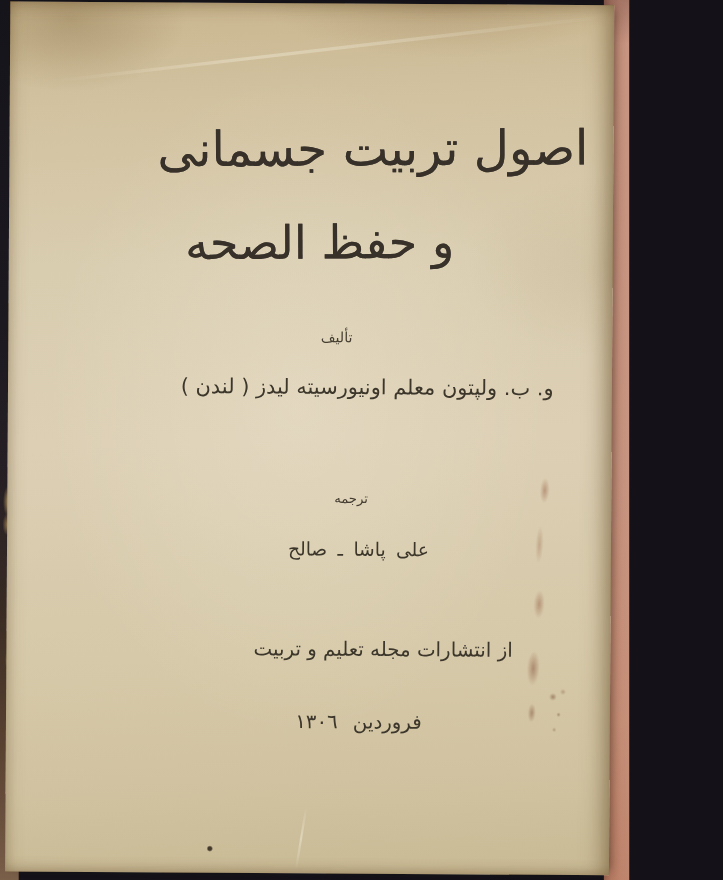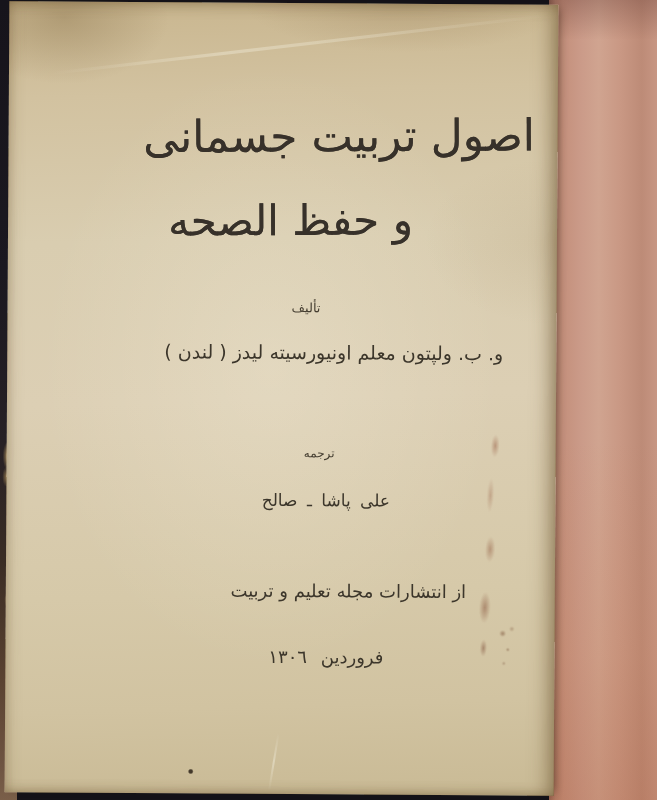--- a/index.html
+++ b/index.html
@@ -1,18 +1,18 @@
 <!DOCTYPE html>
 <html lang="fa"><head>
 <meta charset="utf-8">
 <style>
   html, body { margin: 0; padding: 0; background: #141218; }
   .photo {
     position: relative;
-    width: 657px;
+    width: 572px;
     height: 800px;
     overflow: hidden;
     background: #141218;
     font-family: "DejaVu Sans", sans-serif;
   }
 
   
   .endpaper {
     position: absolute;
     left: 549px; top: 0;

